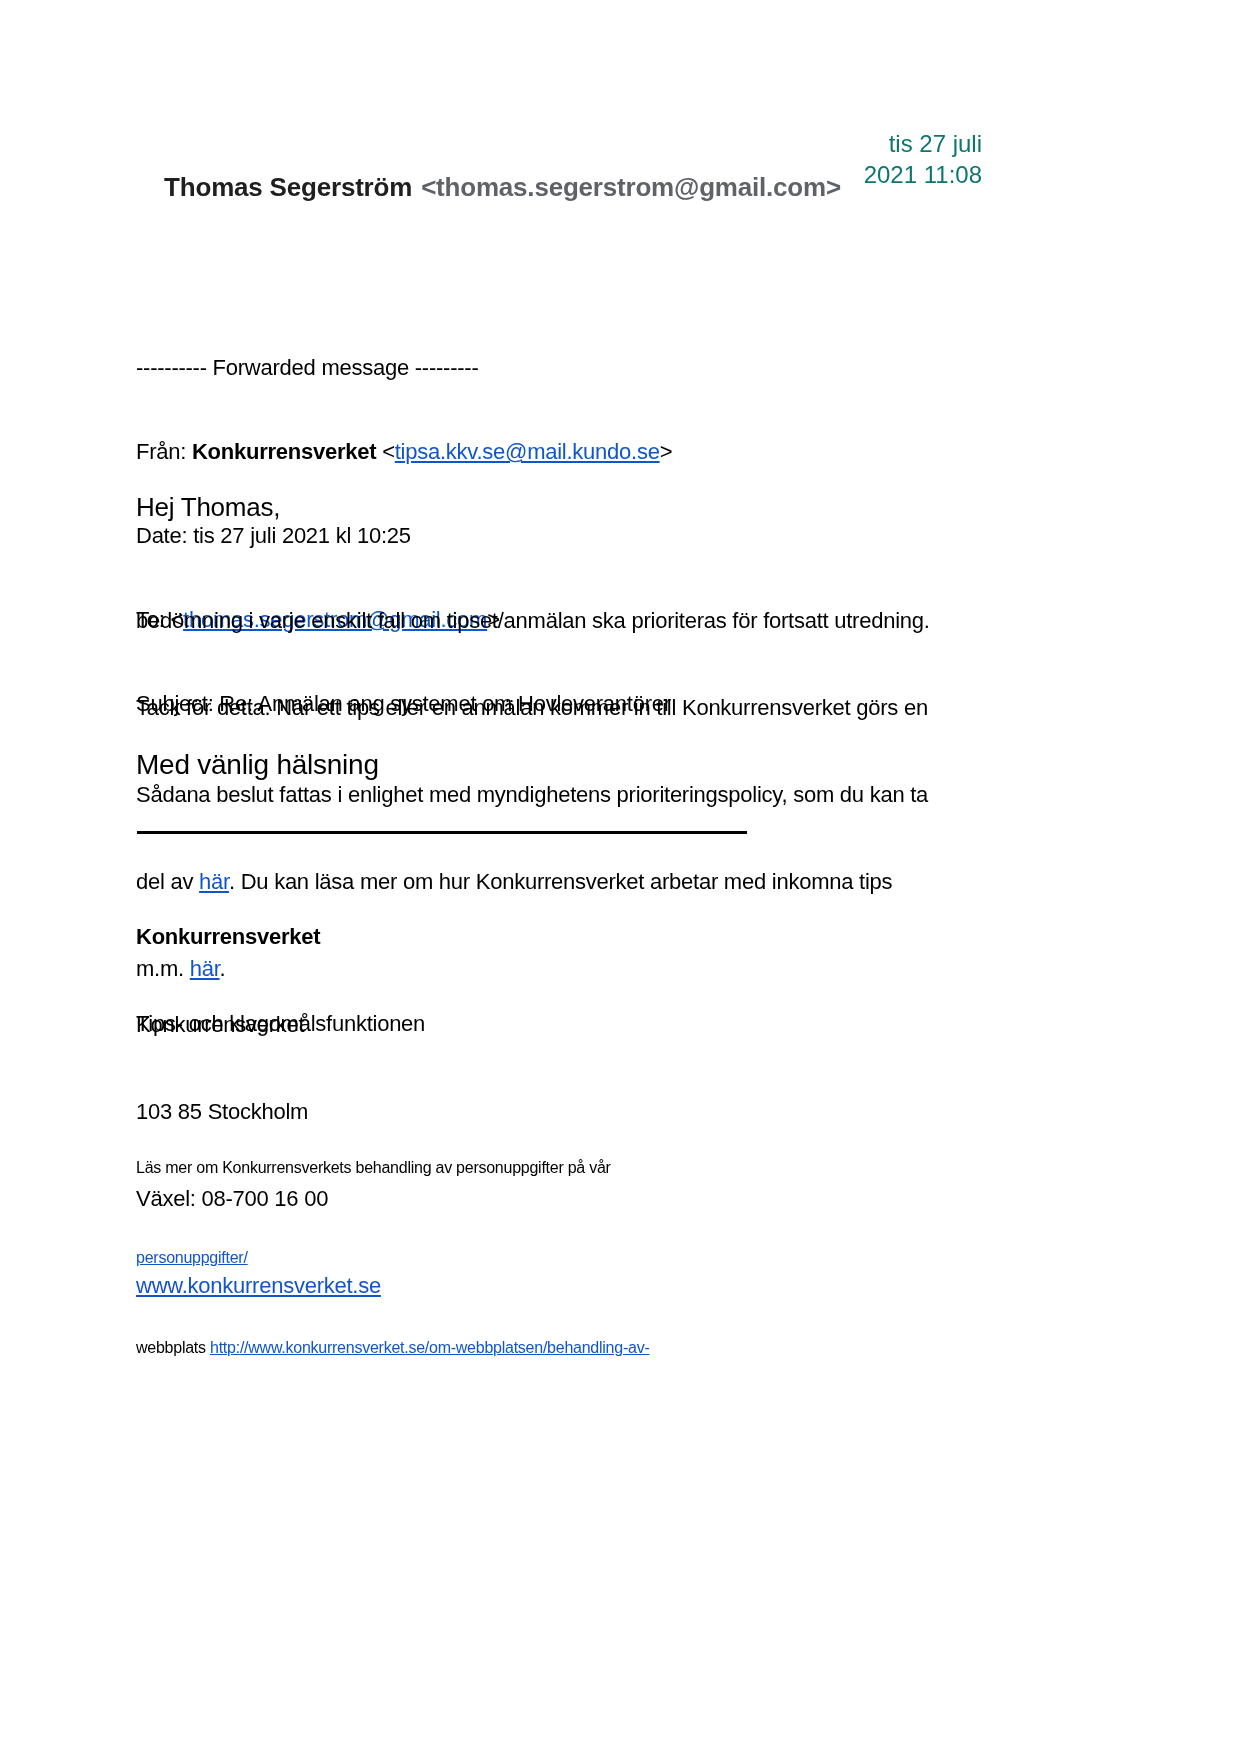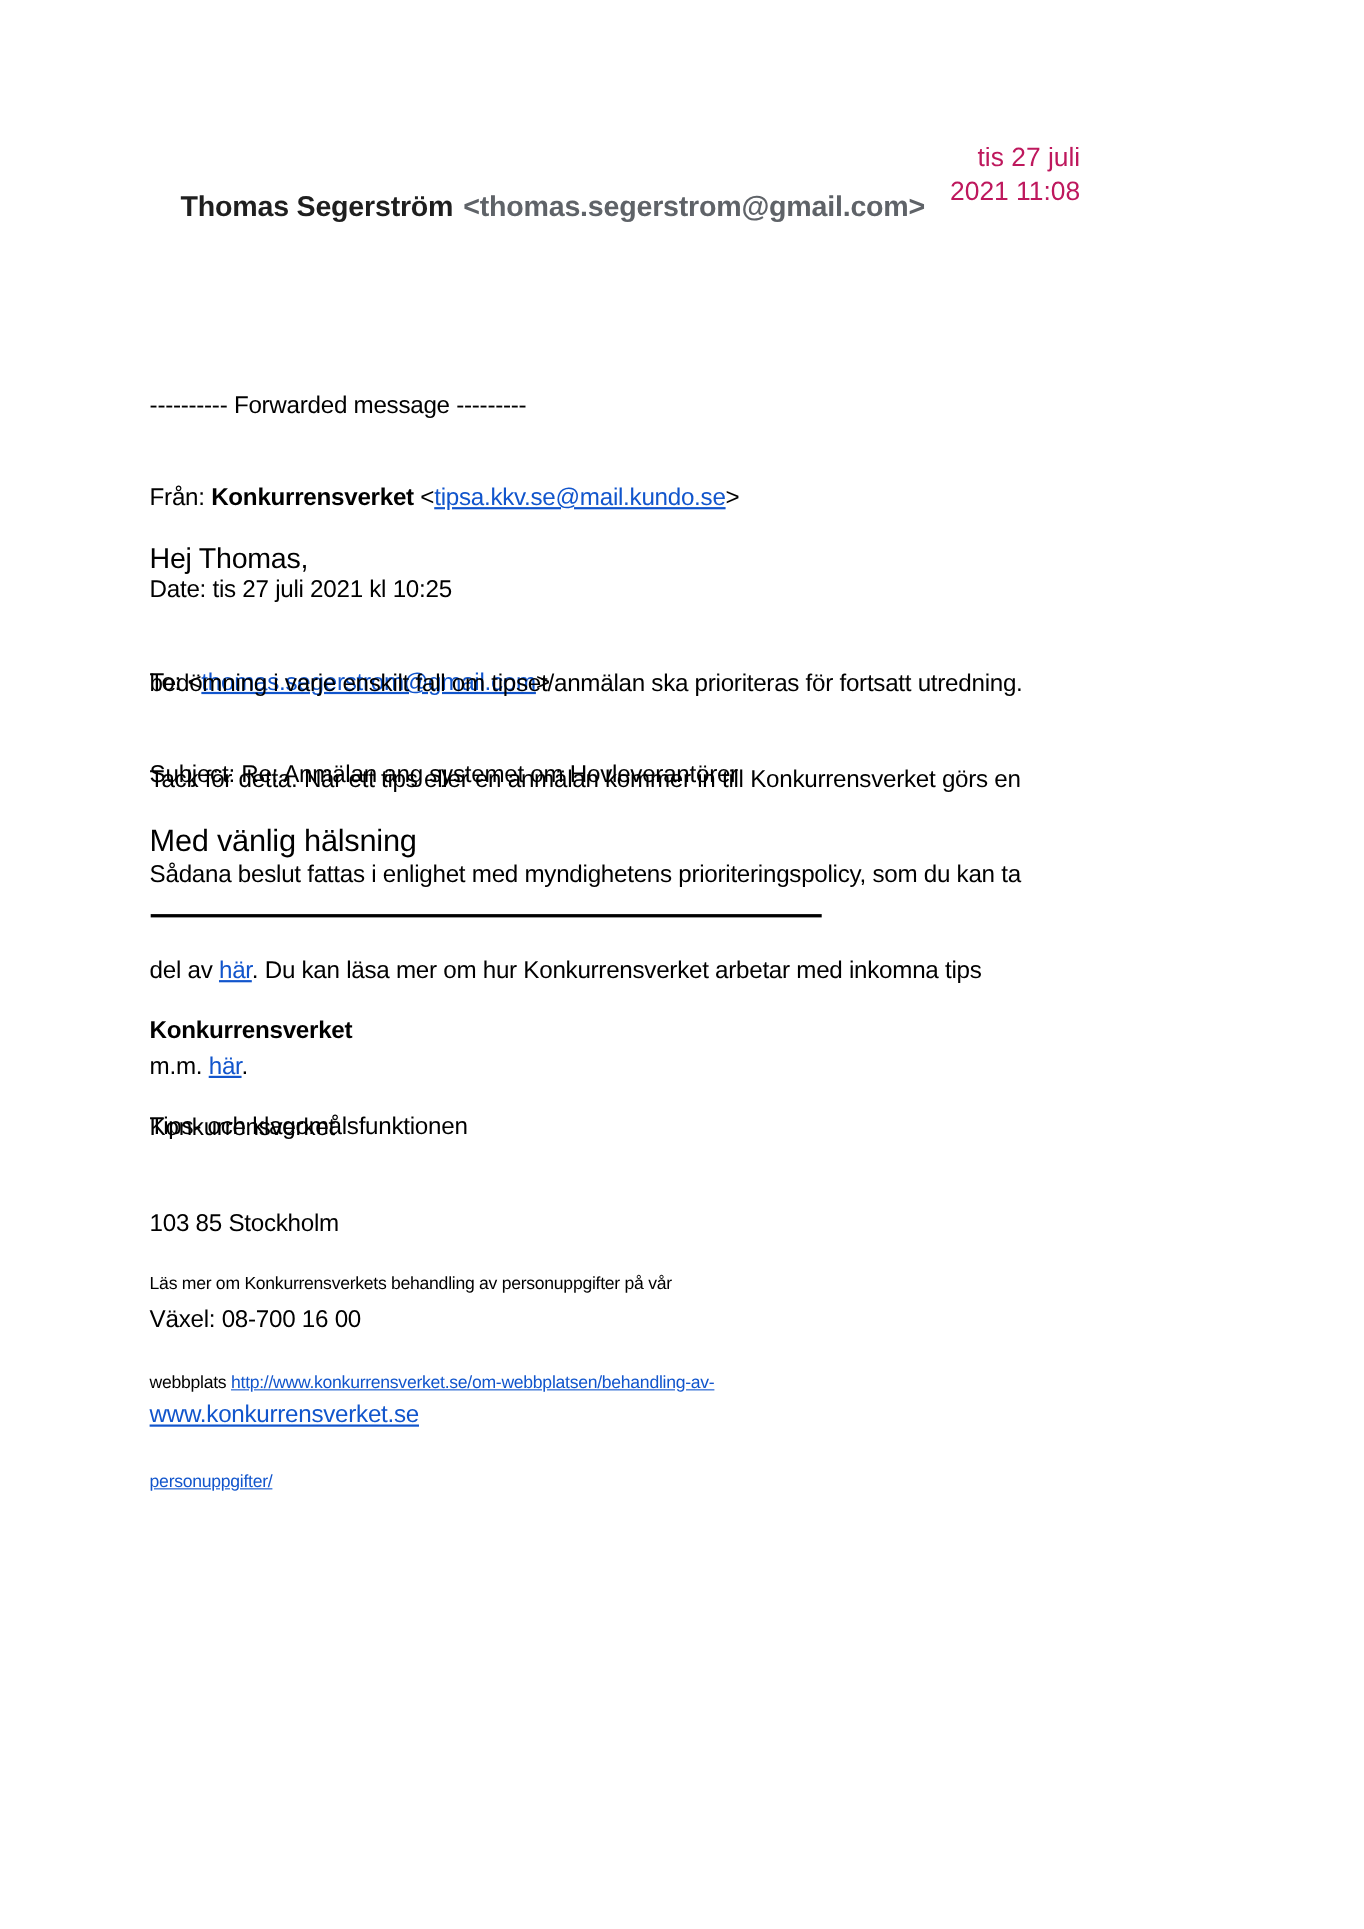--- a/index.html
+++ b/index.html
@@ -21,21 +21,21 @@
     color:#1f1f1f;
     letter-spacing:-0.2px;
   }
   .header-name .addr { color:#5f6368; margin-left:9px; }
   .header-date {
     position:absolute;
     right:258px;
     top:128px;
     font-size:24px;
     line-height:31px;
-    color:#be185d;
+    color:#0f766e;
     text-align:right;
   }
 
   .fwd      { top:298px;  font-size:22px; line-height:28px; letter-spacing:-0.25px; }
   .greeting { top:492px;  font-size:26px; letter-spacing:-0.25px; }
   .para     { top:548px;  font-size:22px; line-height:29px; letter-spacing:-0.25px; }
   .closing  { top:749px;  font-size:28px; letter-spacing:-0.25px; }
   .rule     { position:absolute; left:137px; top:831px; width:610px; height:0; border-top:3px solid #000; }
   .sig1     { top:864px;  font-size:22px; line-height:29px; letter-spacing:-0.25px; }
   .sig2     { top:952px;  font-size:22px; line-height:29px; letter-spacing:-0.25px; }
@@ -86,17 +86,17 @@
 
   <div class="abs sig2">
     <div>Konkurrensverket</div>
     <div>103 85 Stockholm</div>
     <div>Växel: 08-700 16 00</div>
     <div><a class="link">www.konkurrensverket.se</a></div>
   </div>
 
   <div class="abs privacy">
     <div>Läs mer om Konkurrensverkets behandling av personuppgifter på vår</div>
+    <div><a class="link">personuppgifter/</a></div>
     <div><span>webbplats </span><a class="link">http://www.konkurrensverket.se/om-webbplatsen/behandling-av-</a></div>
-    <div><a class="link">personuppgifter/</a></div>
   </div>
 
 </div>
 
 </body></html>

